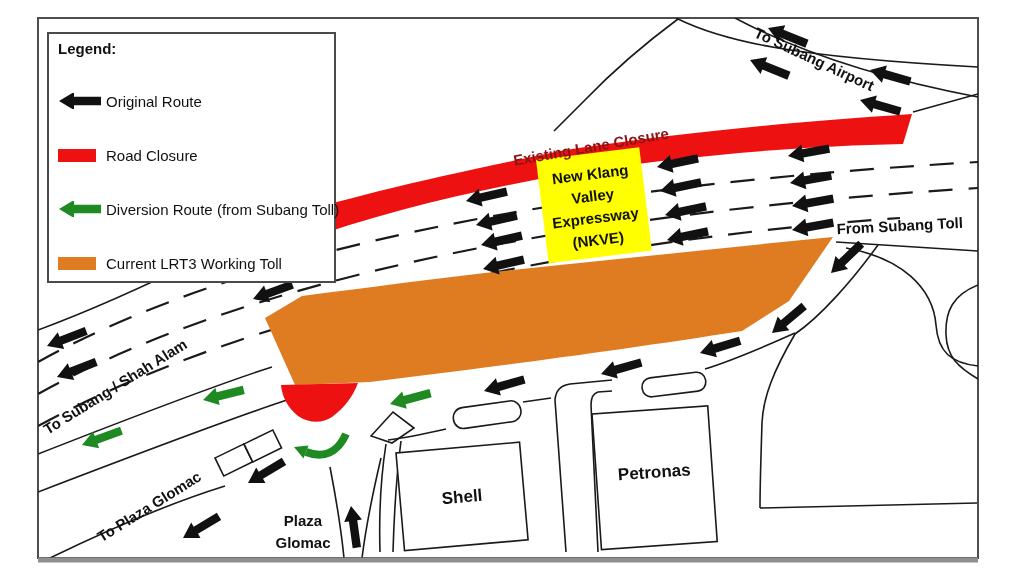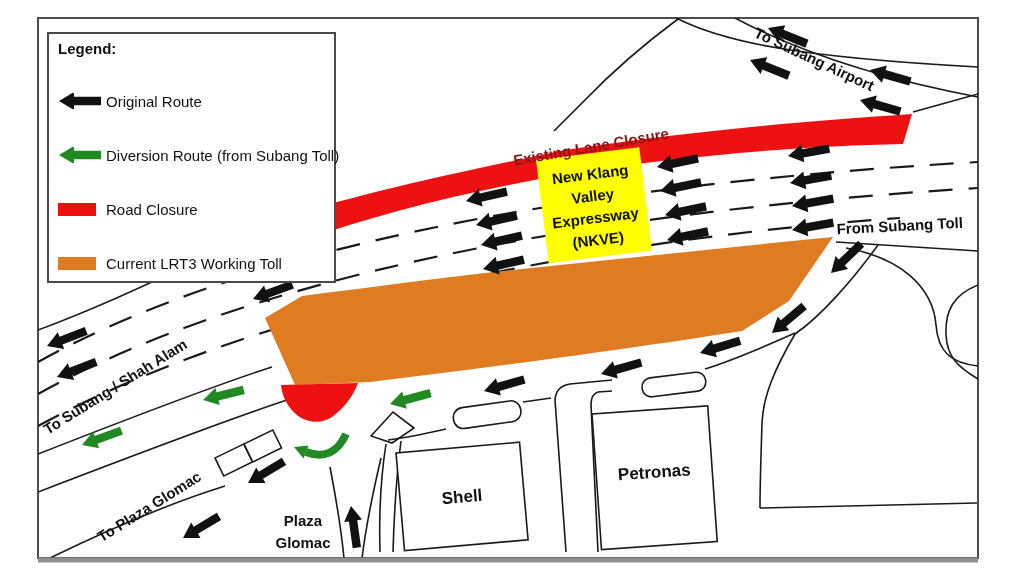--- a/index.html
+++ b/index.html
@@ -173,33 +173,33 @@
     <div class="legend-row">
       <span class="legend-ico">
         <svg width="44" height="16">
             <use href="#arr" transform="translate(1,8)" fill="#111111"></use>
           </svg>
       </span>
       <span class="legend-label">Original Route</span>
     </div>
     <div class="legend-row">
       <span class="legend-ico">
+          <span class="swatch red"></span>
+        </span>
+      <span class="legend-label">Road Closure</span>
+    </div>
+    <div class="legend-row">
+      <span class="legend-ico">
         <svg width="44" height="16">
             <use href="#arr" transform="translate(1,8)" fill="#1f8a22"></use>
           </svg>
       </span>
       <span class="legend-label">Diversion Route (from Subang Toll)</span>
     </div>
     <div class="legend-row">
       <span class="legend-ico">
-          <span class="swatch red"></span>
-        </span>
-      <span class="legend-label">Road Closure</span>
-    </div>
-    <div class="legend-row">
-      <span class="legend-ico">
           <span class="swatch orange"></span>
         </span>
       <span class="legend-label">Current LRT3 Working Toll</span>
     </div>
   </div>
 
 </div>
 
 </body></html>

